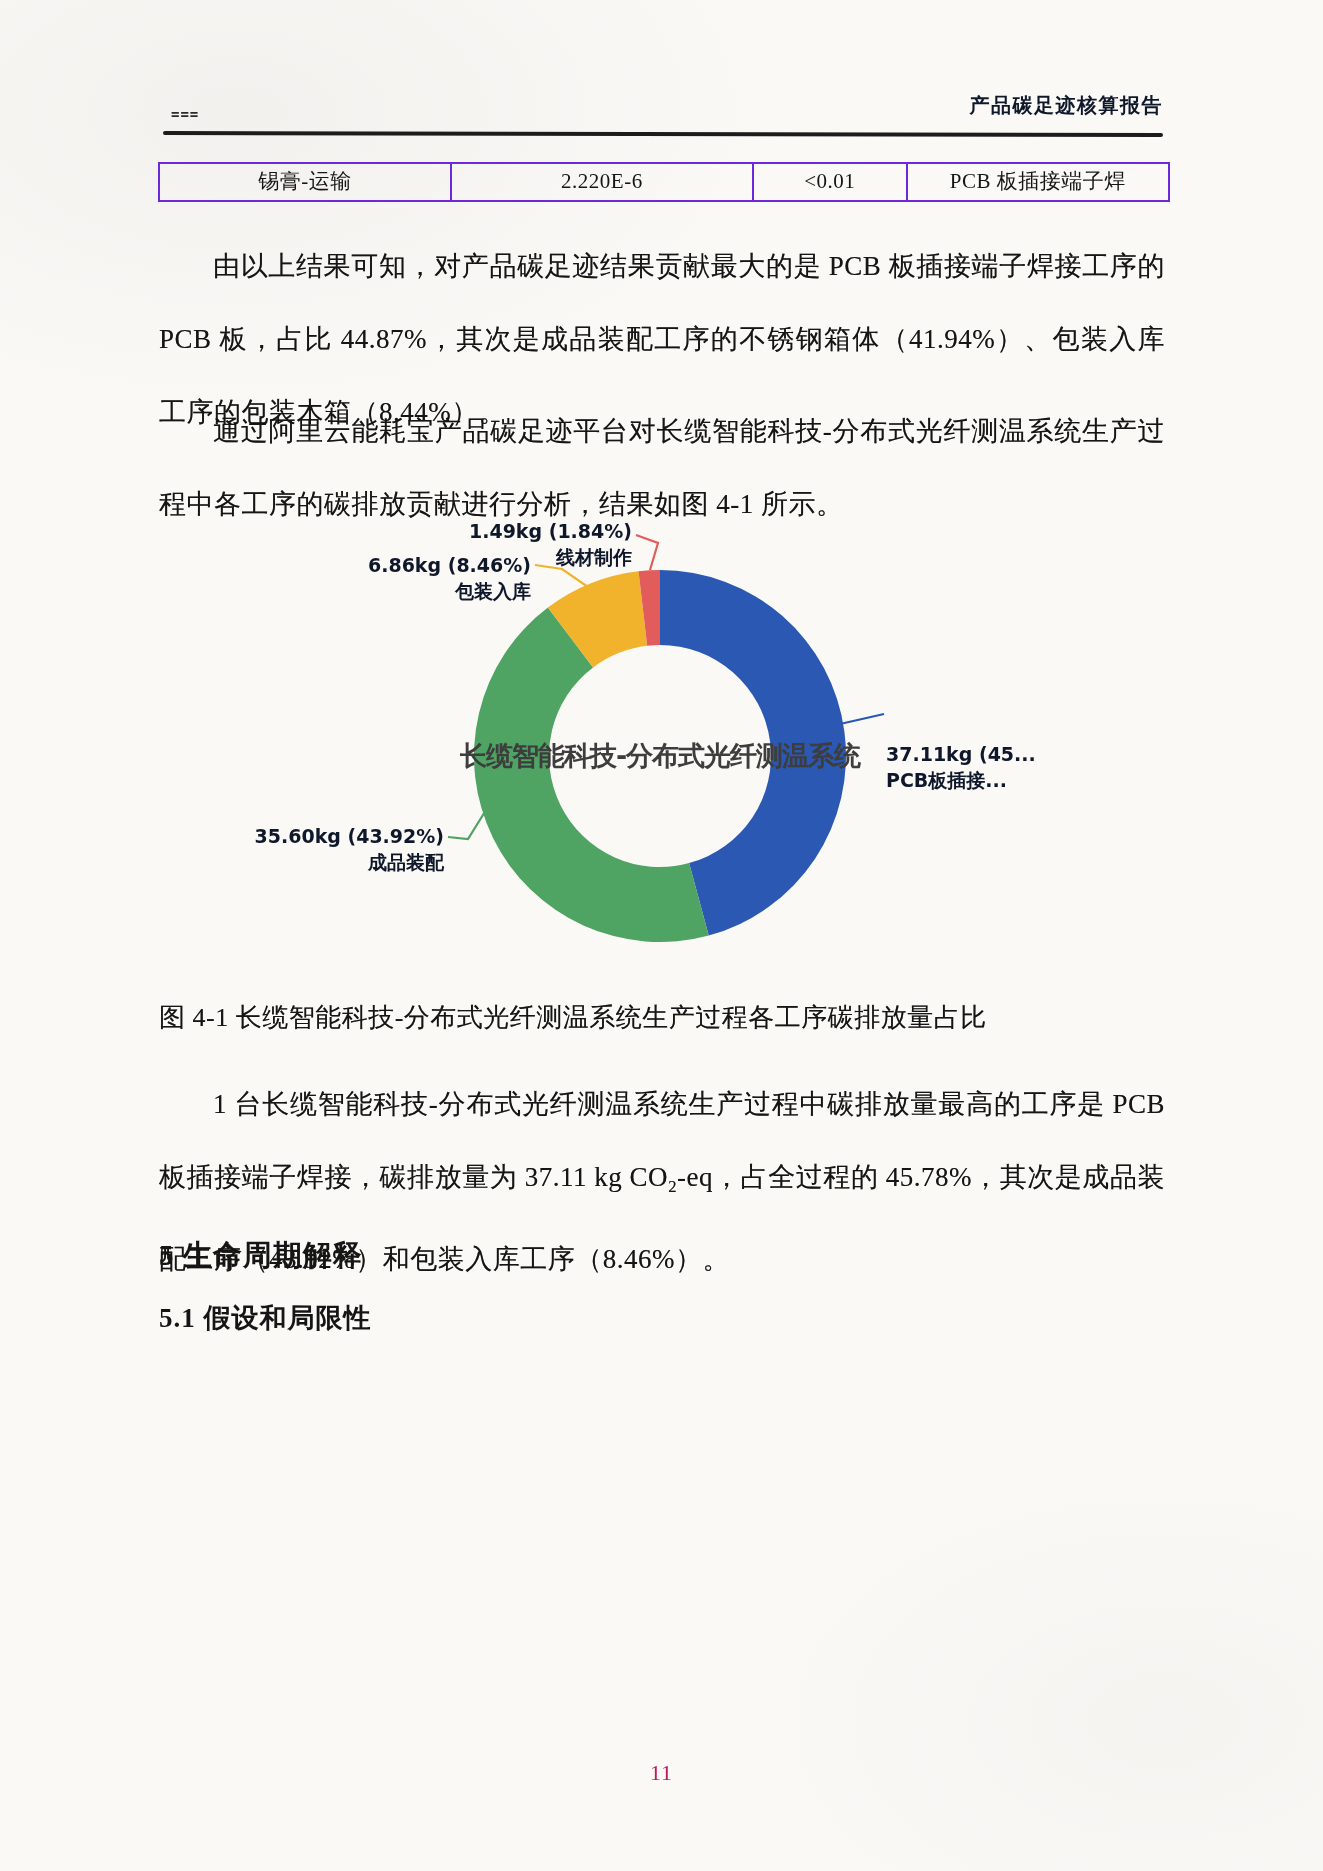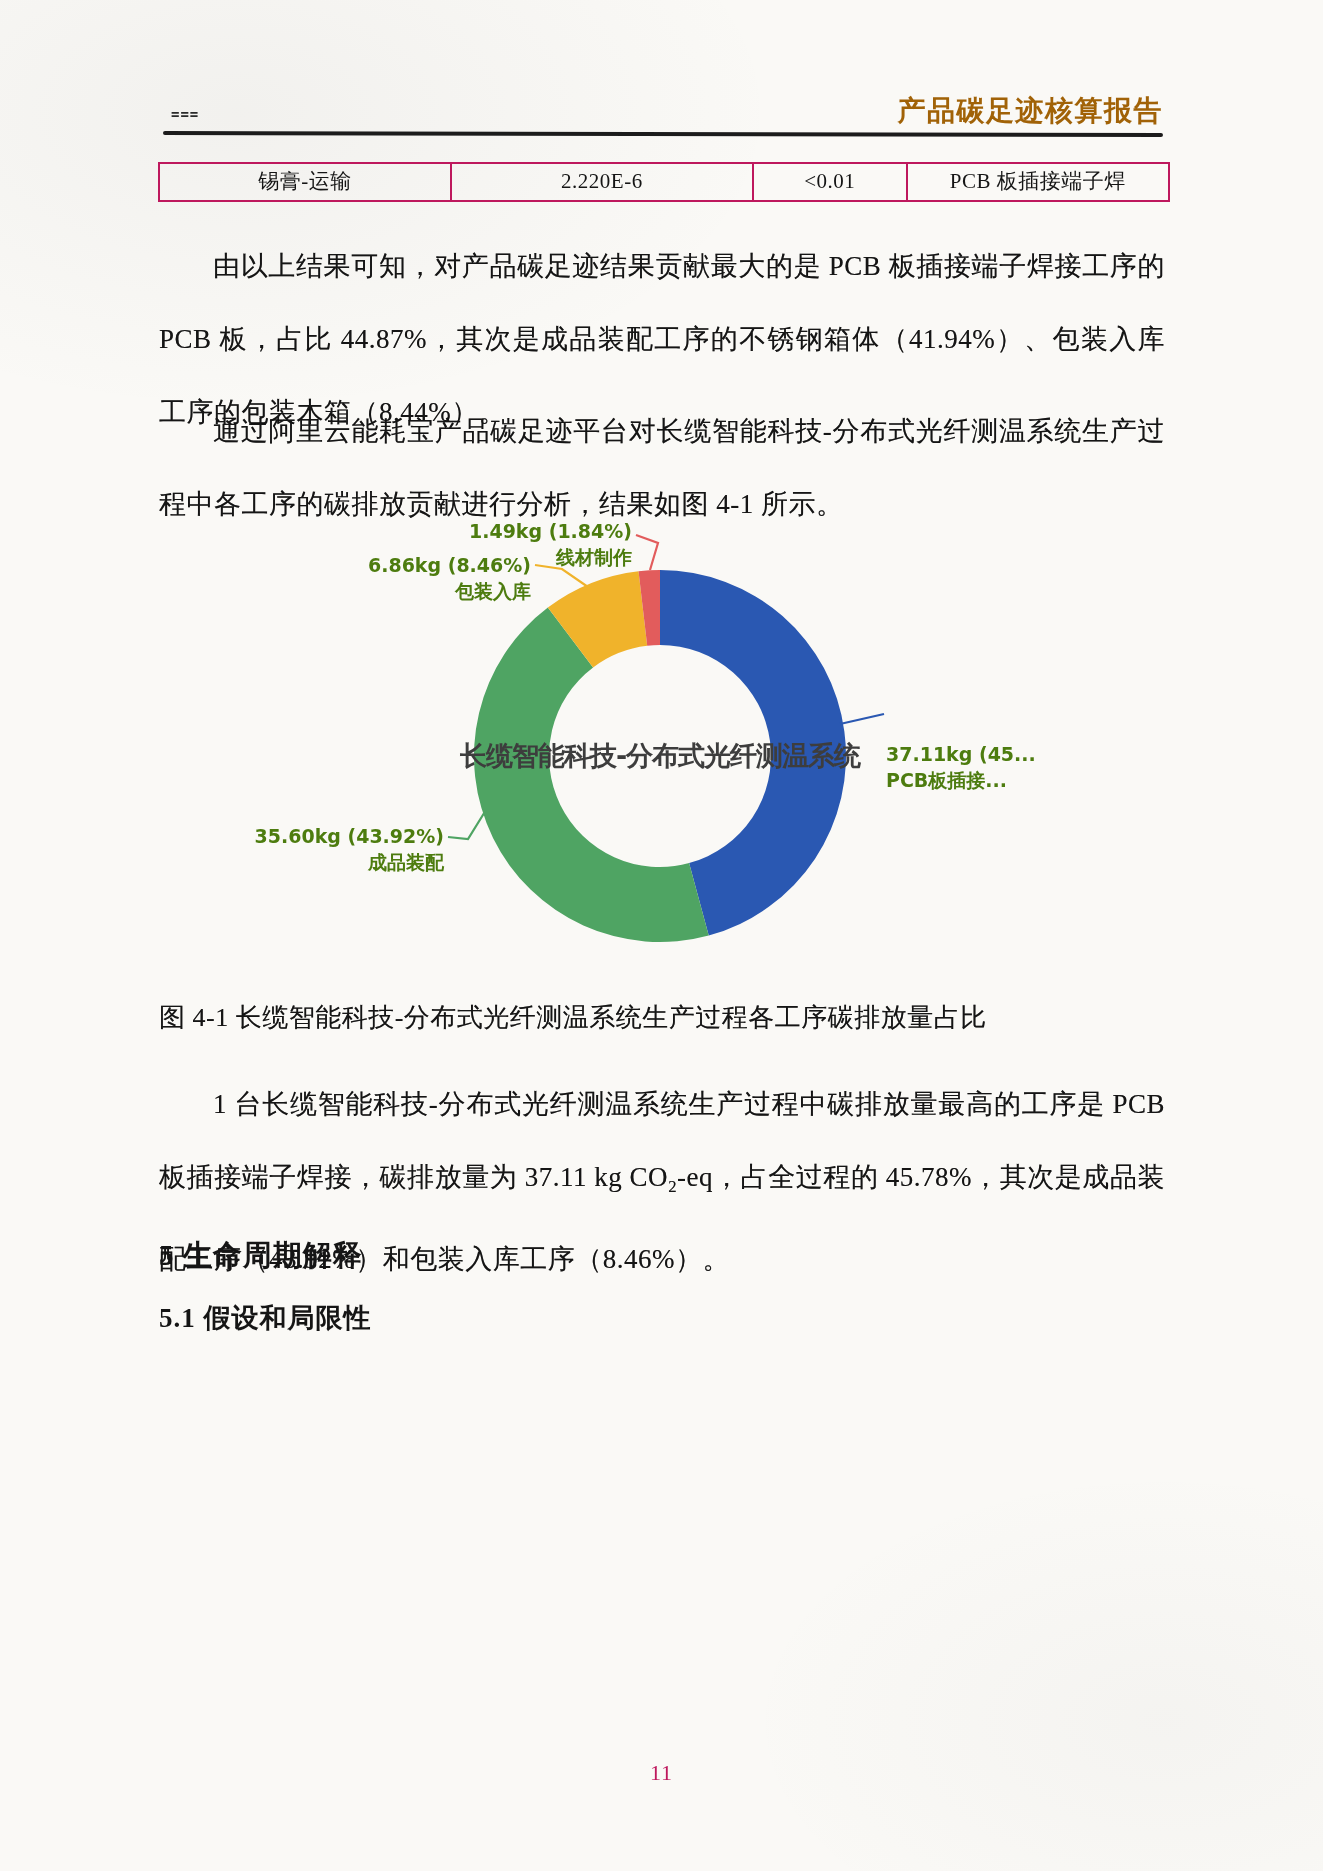--- a/index.html
+++ b/index.html
@@ -14,35 +14,35 @@
       radial-gradient(900px 500px at 18% 6%, rgba(110,110,110,0.06), transparent 60%),
       radial-gradient(700px 420px at 88% 92%, rgba(110,110,110,0.04), transparent 60%);
   }
   
   .header-mark {
     position:absolute; left:171px; top:106px; color:#2a2a2a;
     font-family:"DejaVu Sans Mono","Liberation Mono",monospace;
     font-size:14px; font-weight:700; letter-spacing:1px;
   }
   .header-title {
-    position:absolute; right:160px; top:92px; color:#a16207;
+    position:absolute; right:160px; top:92px; color:#0f172a;
     font-family:"DejaVu Sans","Liberation Sans",sans-serif;
-    font-size:28px; font-weight:700; letter-spacing:1.5px;
+    font-size:20px; font-weight:700; letter-spacing:1.5px;
   }
   .header-rule {
     position:absolute; left:163px; top:132px; width:1000px; height:4px;
     background:#1c1c1c; border-radius:2px; transform:rotate(0.12deg);
   }
   
   .emission-table {
     position:absolute; left:158px; top:162px; width:1012px;
     border-collapse:collapse; table-layout:fixed; font-size:21px;
   }
   .emission-table td {
-    border:2px solid #be185d; text-align:center; padding:3px 2px 5px;
+    border:2px solid #6d28d9; text-align:center; padding:3px 2px 5px;
     letter-spacing:0.5px; overflow:hidden; white-space:nowrap;
   }
   .c1{width:29%} .c2{width:30%} .c3{width:15%} .c4{width:26%}
   
   .par {
     position:absolute; left:159px; width:1006px; margin:0;
     font-size:27px; line-height:73px; text-align:justify;
     text-indent:54px; letter-spacing:0.5px;
     text-shadow:0 0 0.4px rgba(0,0,0,0.45);
   }
@@ -65,21 +65,21 @@
   .chart {
     position:absolute; left:150px; top:508px; width:1030px; height:452px;
     font-family:"DejaVu Sans","Liberation Sans",sans-serif;
   }
   .chart svg { position:absolute; left:0; top:0; }
   .donut-title {
     position:absolute; left:5px; top:230px; width:1010px; text-align:center;
     font-size:27px; font-weight:700; color:#3d3d3d; letter-spacing:-1px;
   }
   .lbl {
-    position:absolute; font-size:19px; font-weight:600; color:#4d7c0f;
+    position:absolute; font-size:19px; font-weight:600; color:#0f172a;
     line-height:26px; white-space:nowrap;
   }
   .lbl.right { text-align:right; }
   .lbl-thread   { right:548px; top:10px;  }
   .lbl-packing  { right:649px; top:44px;  }
   .lbl-pcb      { left:736px;  top:193px;margin-top:40px; }
   .lbl-assembly { right:736px; top:315px; }
   .pagenum {
     position:absolute; left:0; top:1760px; width:100%;
     text-align:center; font-size:22px; color:#be185d; letter-spacing:1px;

